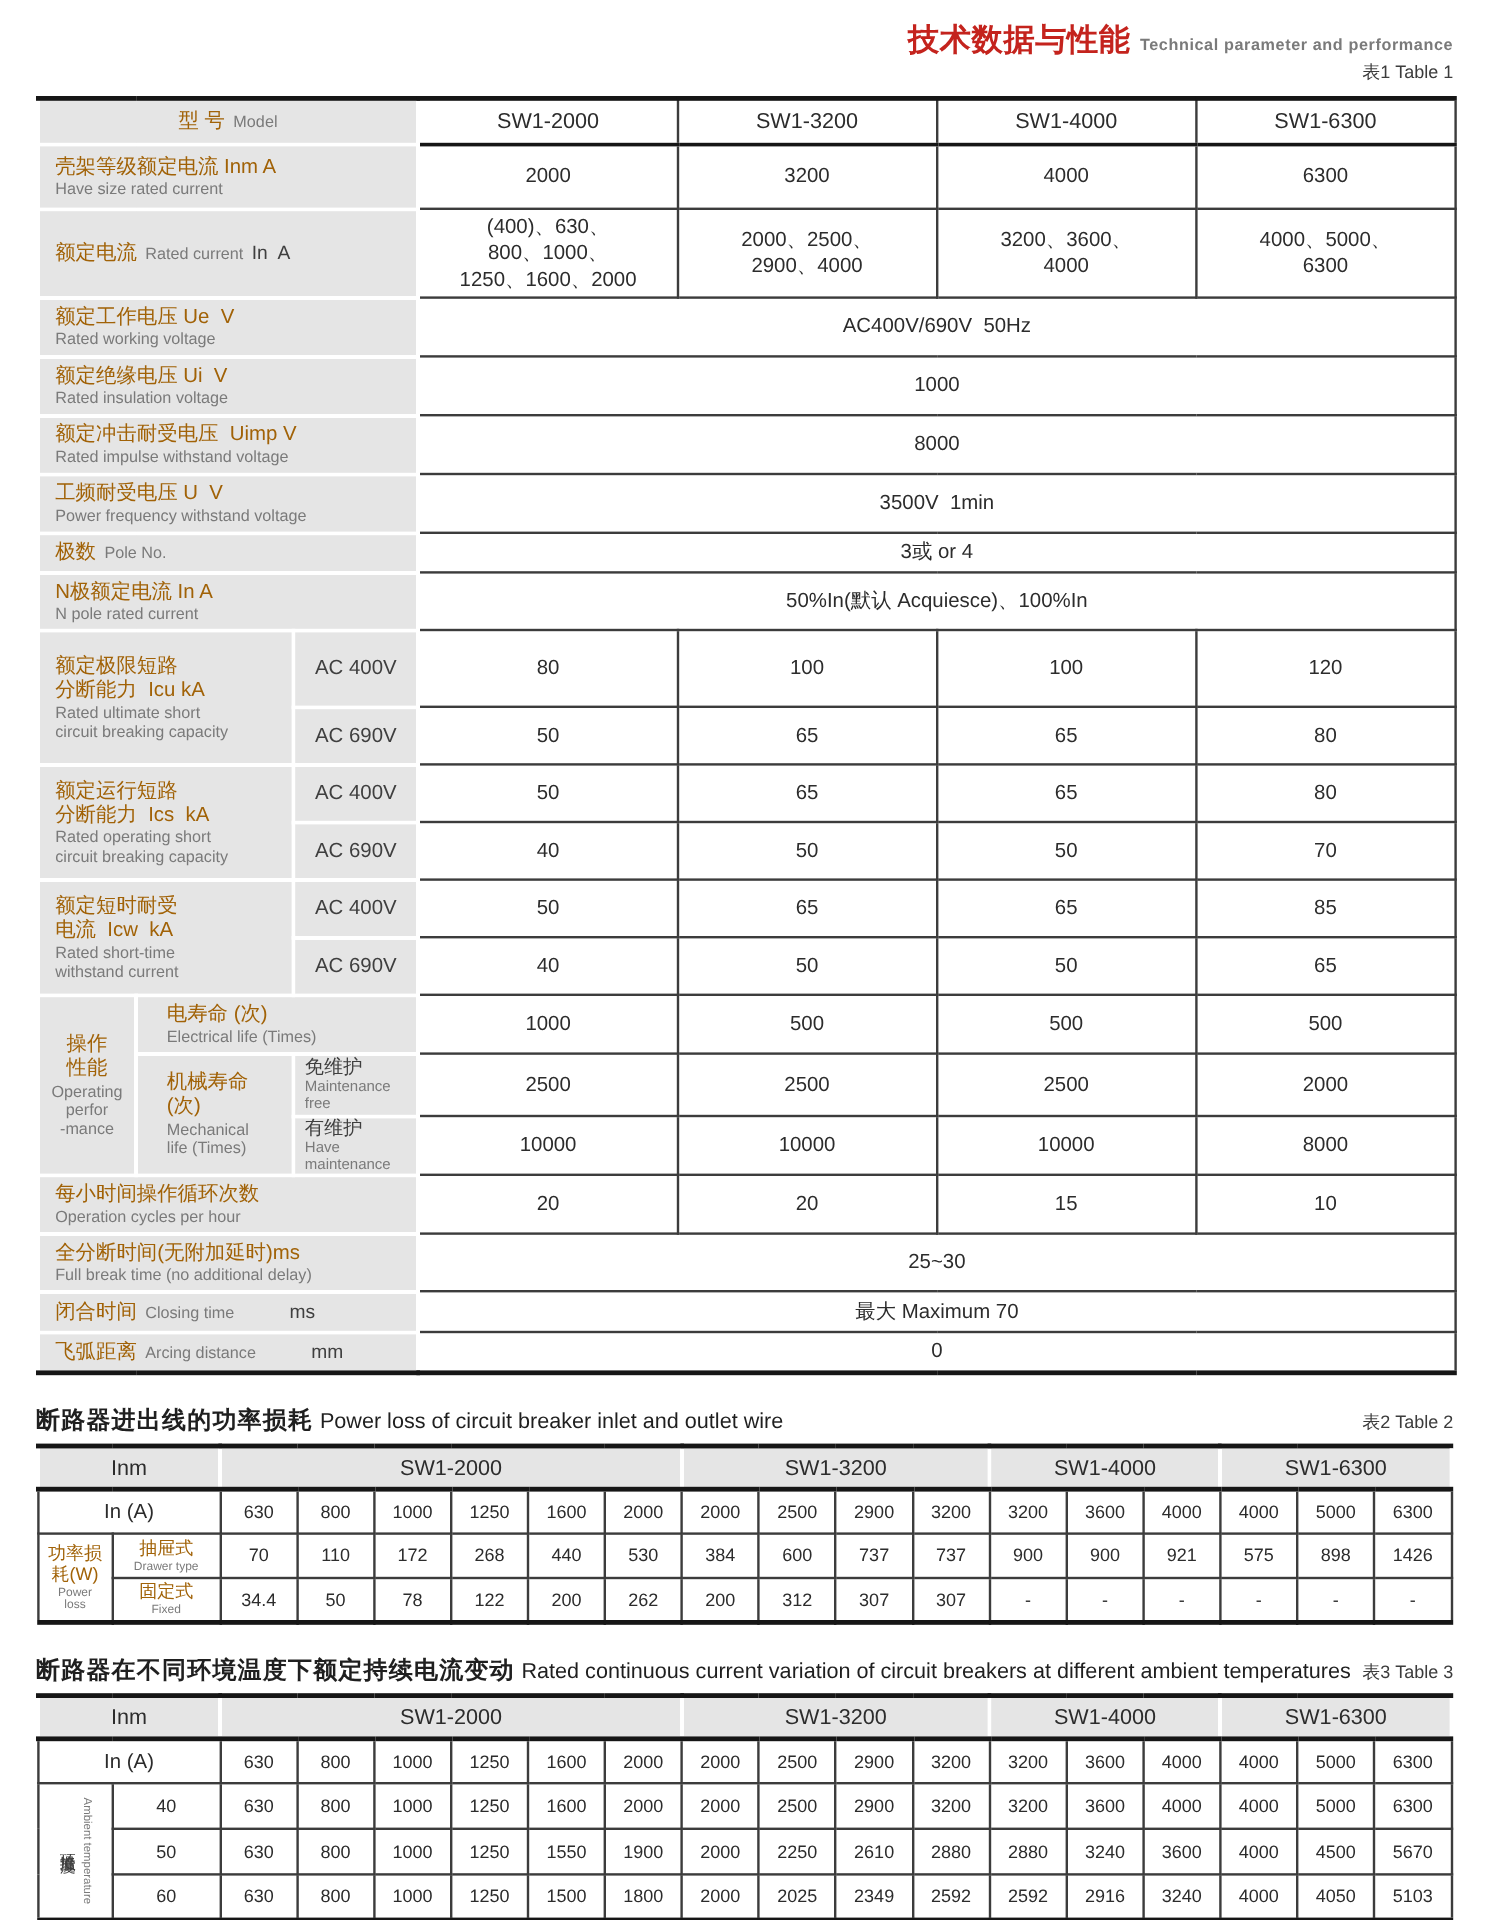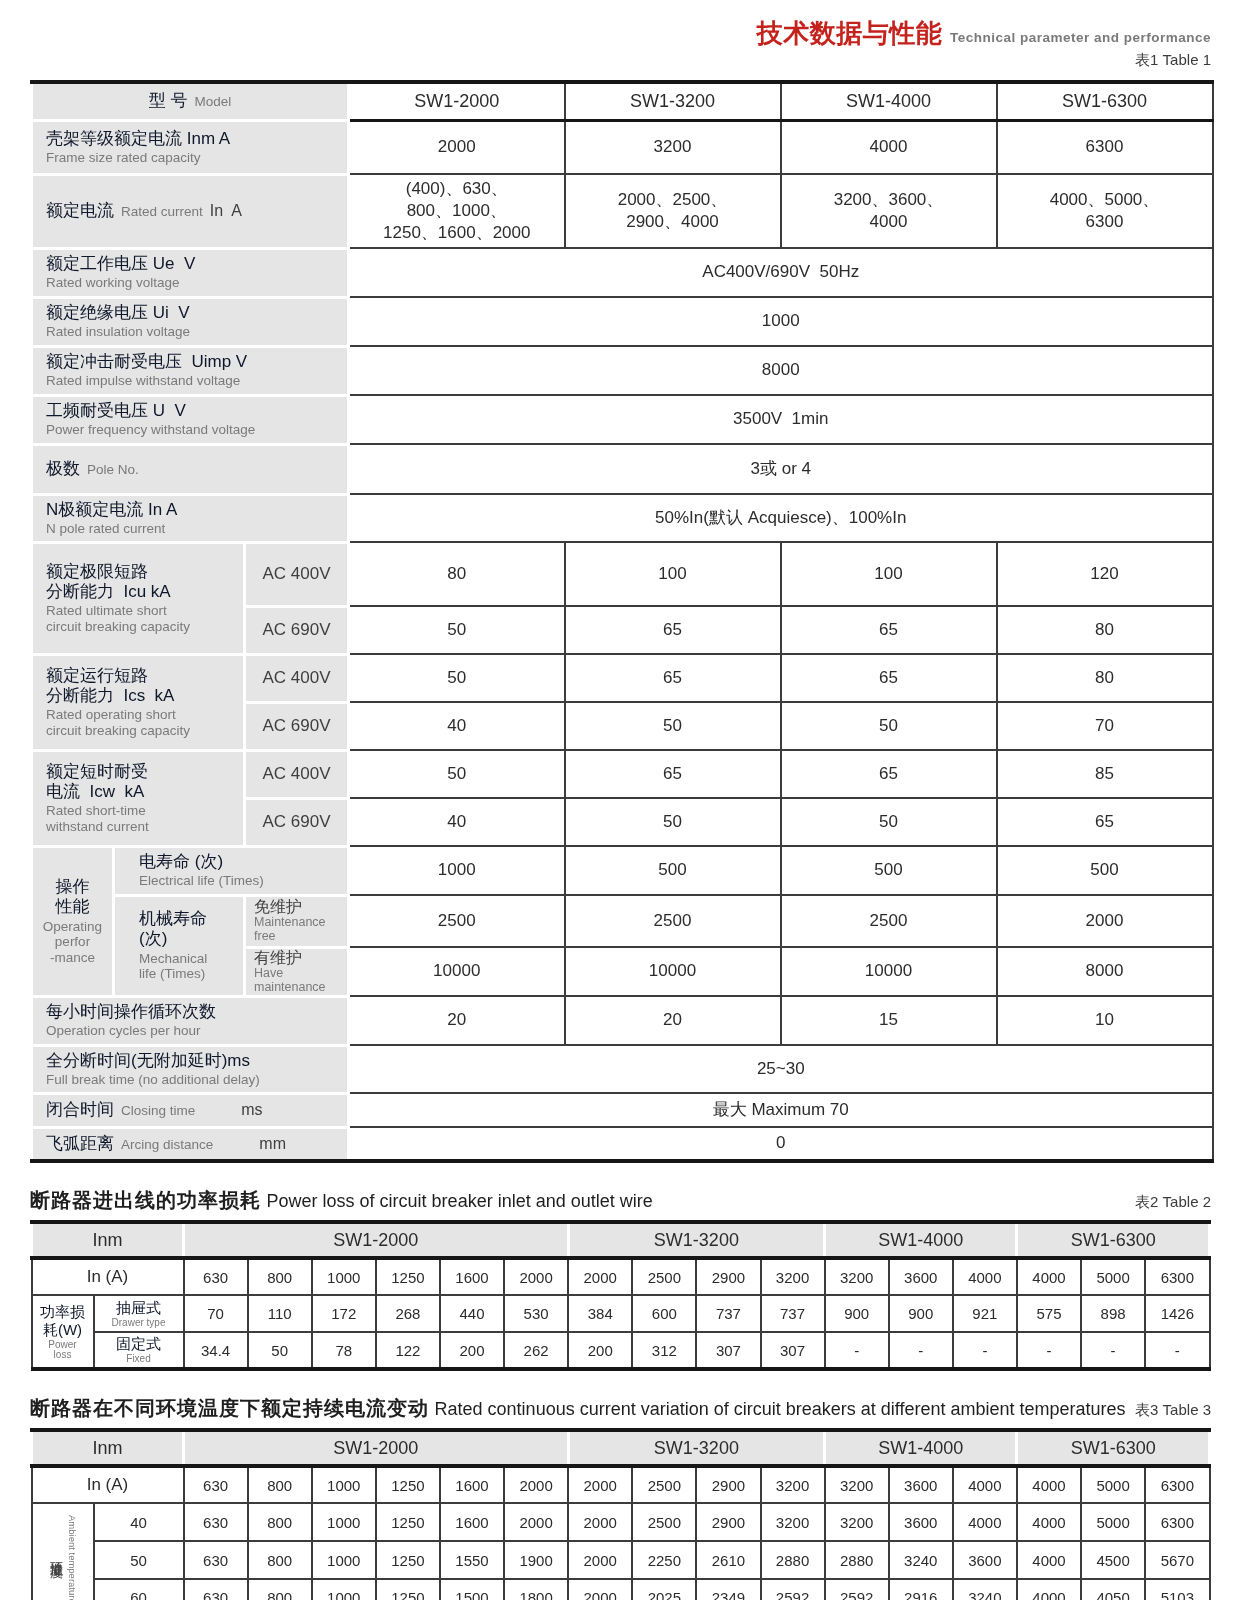--- a/index.html
+++ b/index.html
@@ -32,21 +32,21 @@
     background:#e5e5e5;
     border:3px solid #ffffff;
   }
   td.lbl { text-align:left; padding:4px 4px 4px 13px; }
   td.lbl.center { text-align:center; padding-left:4px; }
   td.lbl.pad24 { padding-left:24px; }
   td.sub { text-align:center; font-size:17px; color:#3f3f3f; }
   td.sub.left { text-align:left; padding-left:8px; }
   td.op { text-align:center; }
 
-  .cn  { font-size:17px; color:#0f172a; white-space:pre-wrap; line-height:1.2; }
+  .cn  { font-size:17px; color:#a16207; white-space:pre-wrap; line-height:1.2; }
   .ien { font-size:13.5px; color:#7a7a7a; }
   .ien:not(:empty) { margin-left:7px; }
   .suf { font-size:16px; color:#3f3f3f; white-space:pre; }
   .suf:not(:empty) { margin-left:7px; }
   .suf.far:not(:empty) { margin-left:46px; }
   .en  { font-size:13.5px; color:#7a7a7a; white-space:pre-wrap; line-height:1.15; margin-top:1px; }
   .en:empty { display:none; }
   .sub .cn2 { display:block; font-size:16px; color:#3f3f3f; line-height:1.15; }
   .sub .en2 { display:block; font-size:12.5px; color:#7a7a7a; line-height:1.1; }
 
@@ -103,21 +103,21 @@
         <span class="cn">型 号</span><span class="ien">Model</span>
       </td>
       <td class="v">SW1-2000</td>
           <td class="v">SW1-3200</td>
           <td class="v">SW1-4000</td>
           <td class="v">SW1-6300</td>
     </tr>
     <tr style="height:54px">
       <td class="lbl" colspan="3">
         <span class="cn">壳架等级额定电流 Inm A</span>
-        <div class="en">Frame size rated capacity</div>
+        <div class="en">Have size rated current</div>
       </td>
       <td class="v">2000</td>
           <td class="v">3200</td>
           <td class="v">4000</td>
           <td class="v">6300</td>
     </tr>
     <tr style="height:74px">
       <td class="lbl" colspan="3">
         <span class="cn">额定电流</span><span class="ien">Rated current</span><span class="suf">In  A</span>
       </td>
@@ -152,21 +152,21 @@
       </td>
       <td class="v" colspan="4">8000</td>
     </tr>
     <tr style="height:49px">
       <td class="lbl" colspan="3">
         <span class="cn">工频耐受电压 U  V</span>
         <div class="en">Power frequency withstand voltage</div>
       </td>
       <td class="v" colspan="4">3500V  1min</td>
     </tr>
-    <tr style="height:50px">
+    <tr style="height:33px">
       <td class="lbl" colspan="3">
         <span class="cn">极数</span><span class="ien">Pole No.</span>
       </td>
       <td class="v" colspan="4">3或 or 4</td>
     </tr>
     <tr style="height:48px">
       <td class="lbl" colspan="3">
         <span class="cn">N极额定电流 In A</span>
         <div class="en">N pole rated current</div>
       </td>

